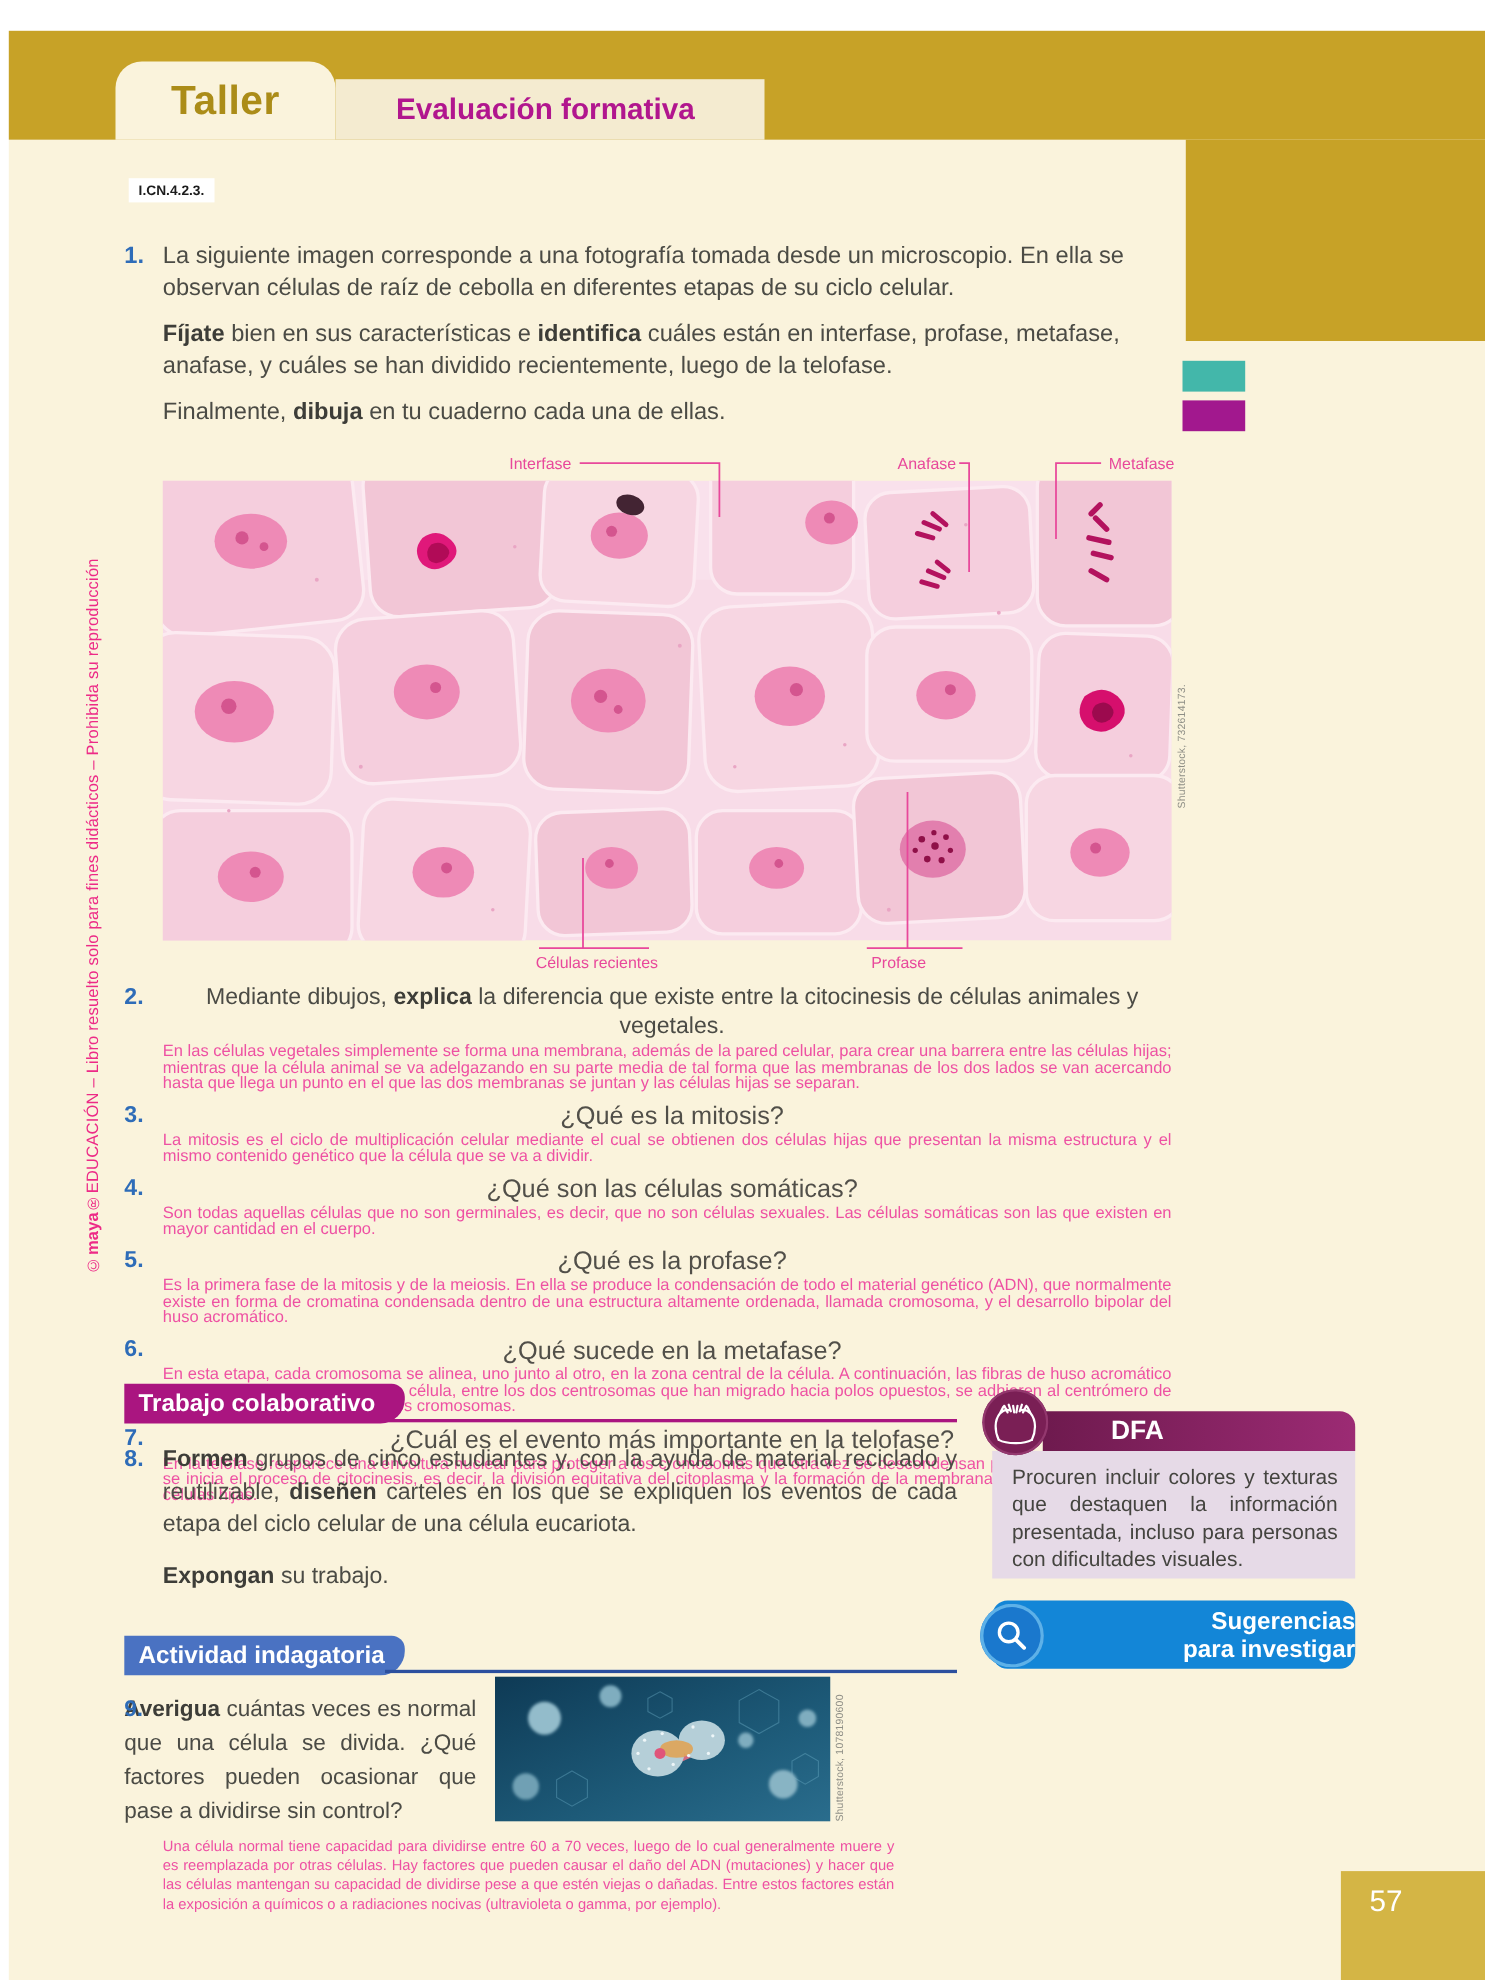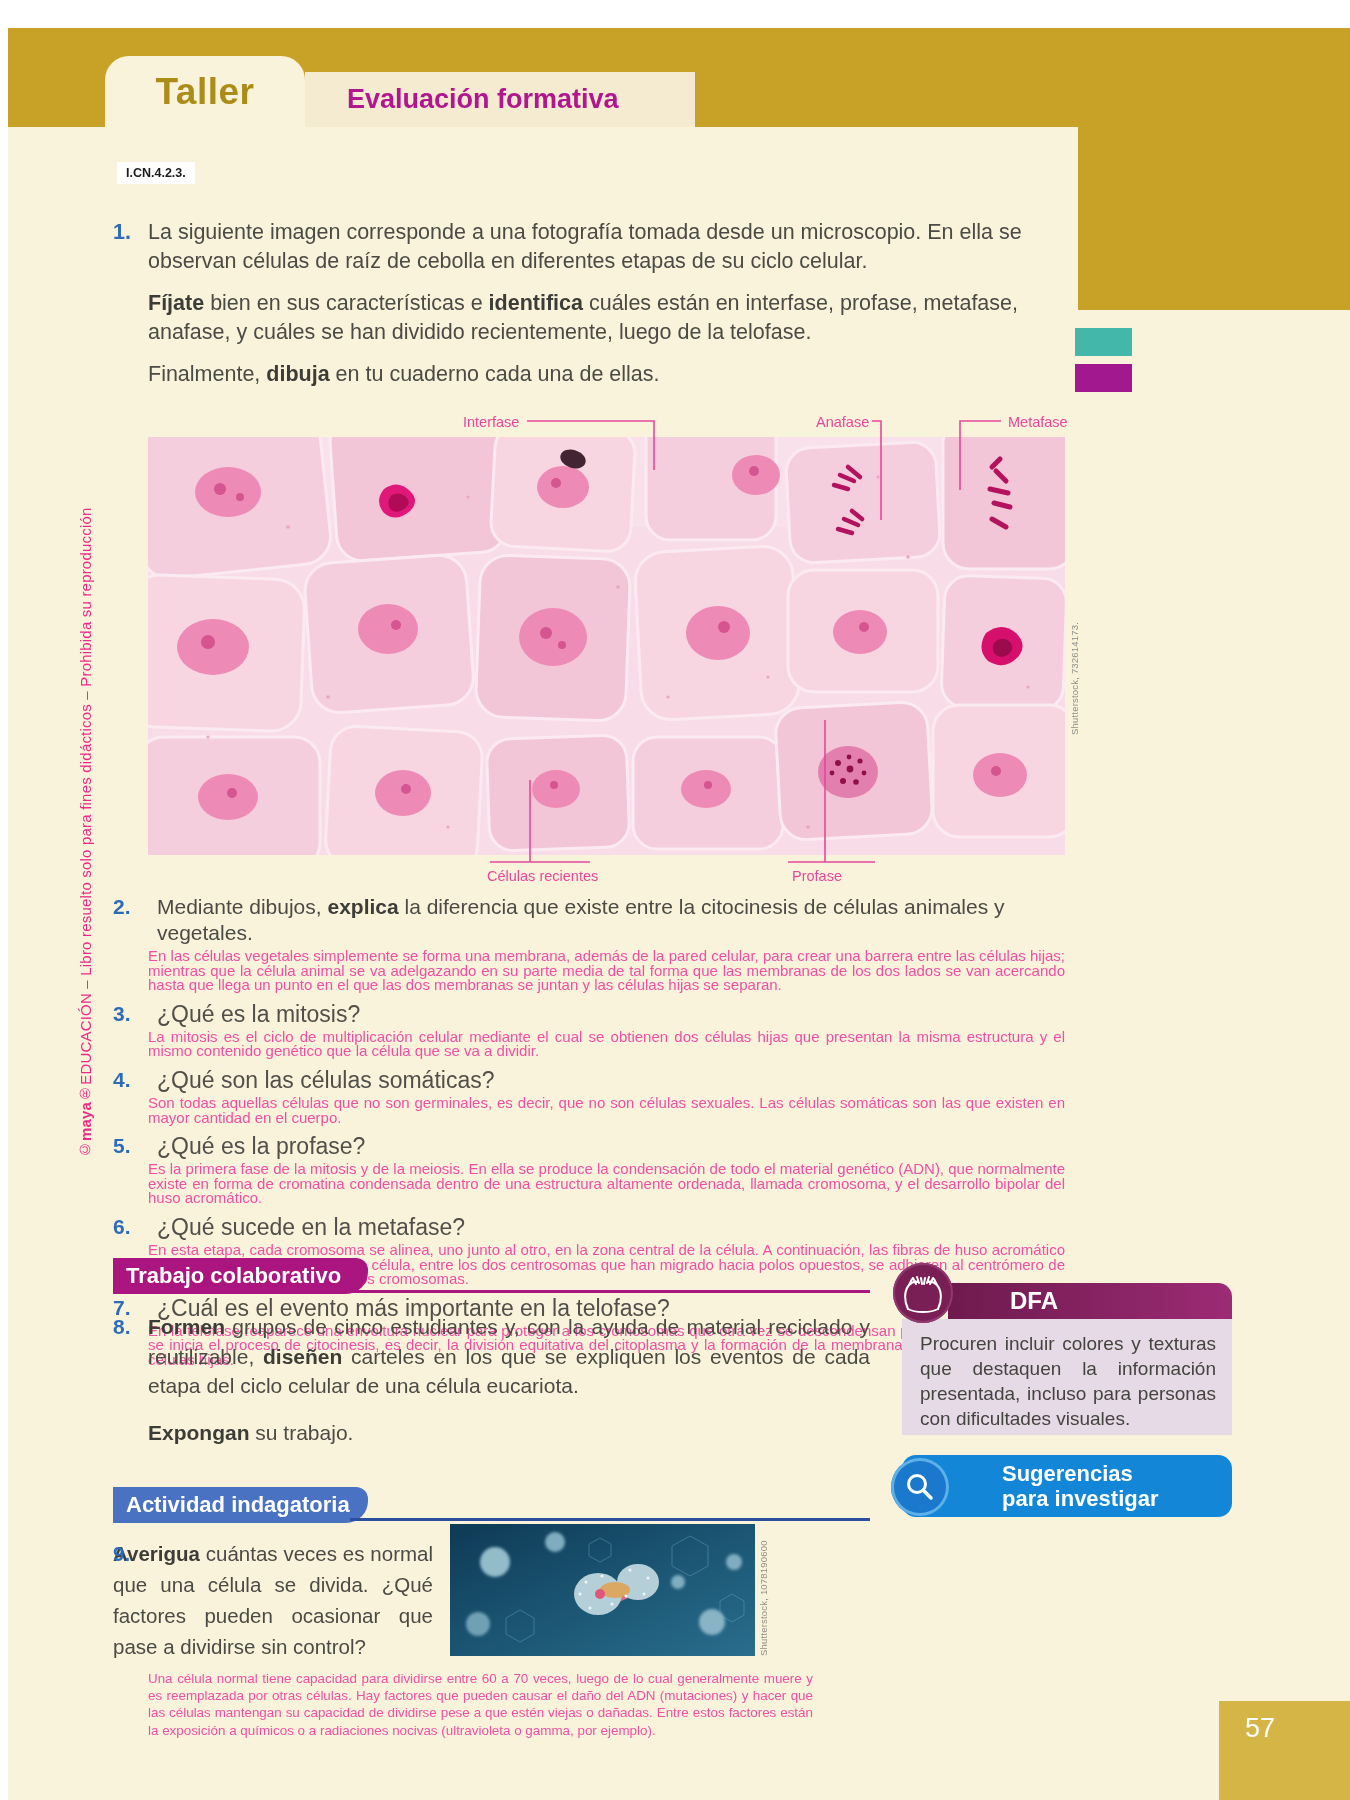--- a/index.html
+++ b/index.html
@@ -9,21 +9,21 @@
   .gold-band{position:absolute;left:8px;top:28px;width:1342px;height:99px;background:#c7a227;}
   .gold-right{position:absolute;left:1078px;top:127px;width:272px;height:183px;background:#c7a227;}
   .tab-teal{position:absolute;left:1075px;top:328px;width:57px;height:28px;background:#43b7aa;}
   .tab-purple{position:absolute;left:1075px;top:364px;width:57px;height:28px;background:#a2188e;}
 
   .taller-tab{position:absolute;left:105px;top:56px;width:200px;height:71px;background:#faf3dc;
               border-radius:24px 24px 0 0;display:flex;align-items:center;justify-content:center;}
   .taller-tab span{font-size:37px;font-weight:bold;color:#ab8c18;letter-spacing:.5px;}
   .eval-banner{position:absolute;left:305px;top:72px;width:390px;height:55px;background:#f4ebd0;
                display:flex;align-items:center;}
-  .eval-banner span{font-size:27px;font-weight:bold;color:#b1168e;margin-left:42px;}
+  .eval-banner span{font-size:27px;font-weight:bold;color:#b1168e;margin-left:55px;}
 
   .badge{position:absolute;left:117px;top:162px;background:#ffffff;padding:4px 9px;
          font-size:12.5px;font-weight:bold;color:#1c1c1c;}
 
   .side-text{position:absolute;left:72px;top:418px;height:740px;width:26px;
              writing-mode:vertical-rl;transform:rotate(180deg);
              font-size:15px;font-weight:500;color:#ed2a87;letter-spacing:.2px;
              display:flex;align-items:center;}
   .side-text b{font-weight:800;}
 
@@ -42,21 +42,21 @@
   .onion-fig svg{display:block;width:100%;height:100%;}
 
   .credit{position:absolute;writing-mode:vertical-rl;transform:rotate(180deg);
           font-size:9.5px;color:#8e8e86;letter-spacing:.2px;}
   .credit1{left:1069px;top:600px;height:135px;}
   .credit2{left:758px;top:1524px;height:132px;}
 
   .qa-list{position:absolute;left:113px;top:894px;width:952px;}
   .qa-item{position:relative;}
   .q-head{position:relative;margin:0;font-size:21px;line-height:26px;color:#4b4b45;}
-  .q-head .qtxt{display:block;margin-left:44px;}
+  .q-head .qtxt{display:block;margin-left:44px;text-align:center;}
   .q-head.light .qtxt{font-size:23px;color:#514f49;}
   .answer{margin:3px 0 8px 35px;font-size:15px;line-height:14.6px;color:#ee51a3;text-align:justify;}
 
   .section-banner{position:absolute;height:36px;display:flex;align-items:center;color:#fff;
                   font-weight:bold;font-size:22px;padding-left:13px;box-sizing:border-box;}
   .banner-trabajo{left:113px;top:1258px;width:255px;background:#aa1580;border-radius:0 12px 22px 0;}
   .line-trabajo{position:absolute;left:350px;top:1290px;width:520px;height:3px;background:#aa1580;}
   .banner-actividad{left:113px;top:1487px;width:255px;background:#4a72c2;border-radius:0 12px 22px 0;}
   .line-actividad{position:absolute;left:350px;top:1518px;width:520px;height:2.5px;background:#2b4f9e;}
 
@@ -70,21 +70,21 @@
               display:flex;align-items:center;justify-content:center;}
   .dfa-banner{position:absolute;left:948px;top:1283px;width:284px;height:36px;
               background:linear-gradient(90deg,#6e1a4e,#9c2b74);border-radius:0 14px 0 0;
               display:flex;align-items:center;z-index:2;}
   .dfa-banner span{color:#fff;font-weight:bold;font-size:24px;margin-left:62px;}
   .dfa-body{position:absolute;left:902px;top:1319px;width:330px;height:116px;background:#e6dae7;
             box-sizing:border-box;padding:12px 16px 0 18px;font-size:19px;line-height:25px;
             color:#44443f;text-align:justify;}
 
   .sug-banner{position:absolute;left:902px;top:1455px;width:330px;height:62px;background:#1386d7;
-              border-radius:14px;display:flex;flex-direction:column;justify-content:center;z-index:2;}
+              border-radius:14px;display:flex;flex-direction:column;justify-content:center;z-index:2;align-items:flex-end;}
   .sug-banner span{color:#fff;font-weight:bold;font-size:22px;line-height:25px;margin-left:100px;}
   .sug-circle{position:absolute;left:891px;top:1458px;width:58px;height:58px;border-radius:50%;
               background:#1a78cd;box-shadow:0 0 0 3px #5db1e8 inset;z-index:3;
               display:flex;align-items:center;justify-content:center;}
   .sug-body{position:absolute;left:902px;top:1517px;width:330px;height:148px;background:#cfe3f6;
             box-sizing:border-box;padding:14px 16px 0 18px;font-size:19px;line-height:25.5px;
             color:#44443f;text-align:justify;}
 
   .q9{position:absolute;left:113px;top:1538px;width:320px;font-size:20.5px;line-height:31px;}
   .q9 .qnum{font-size:20.5px;}

